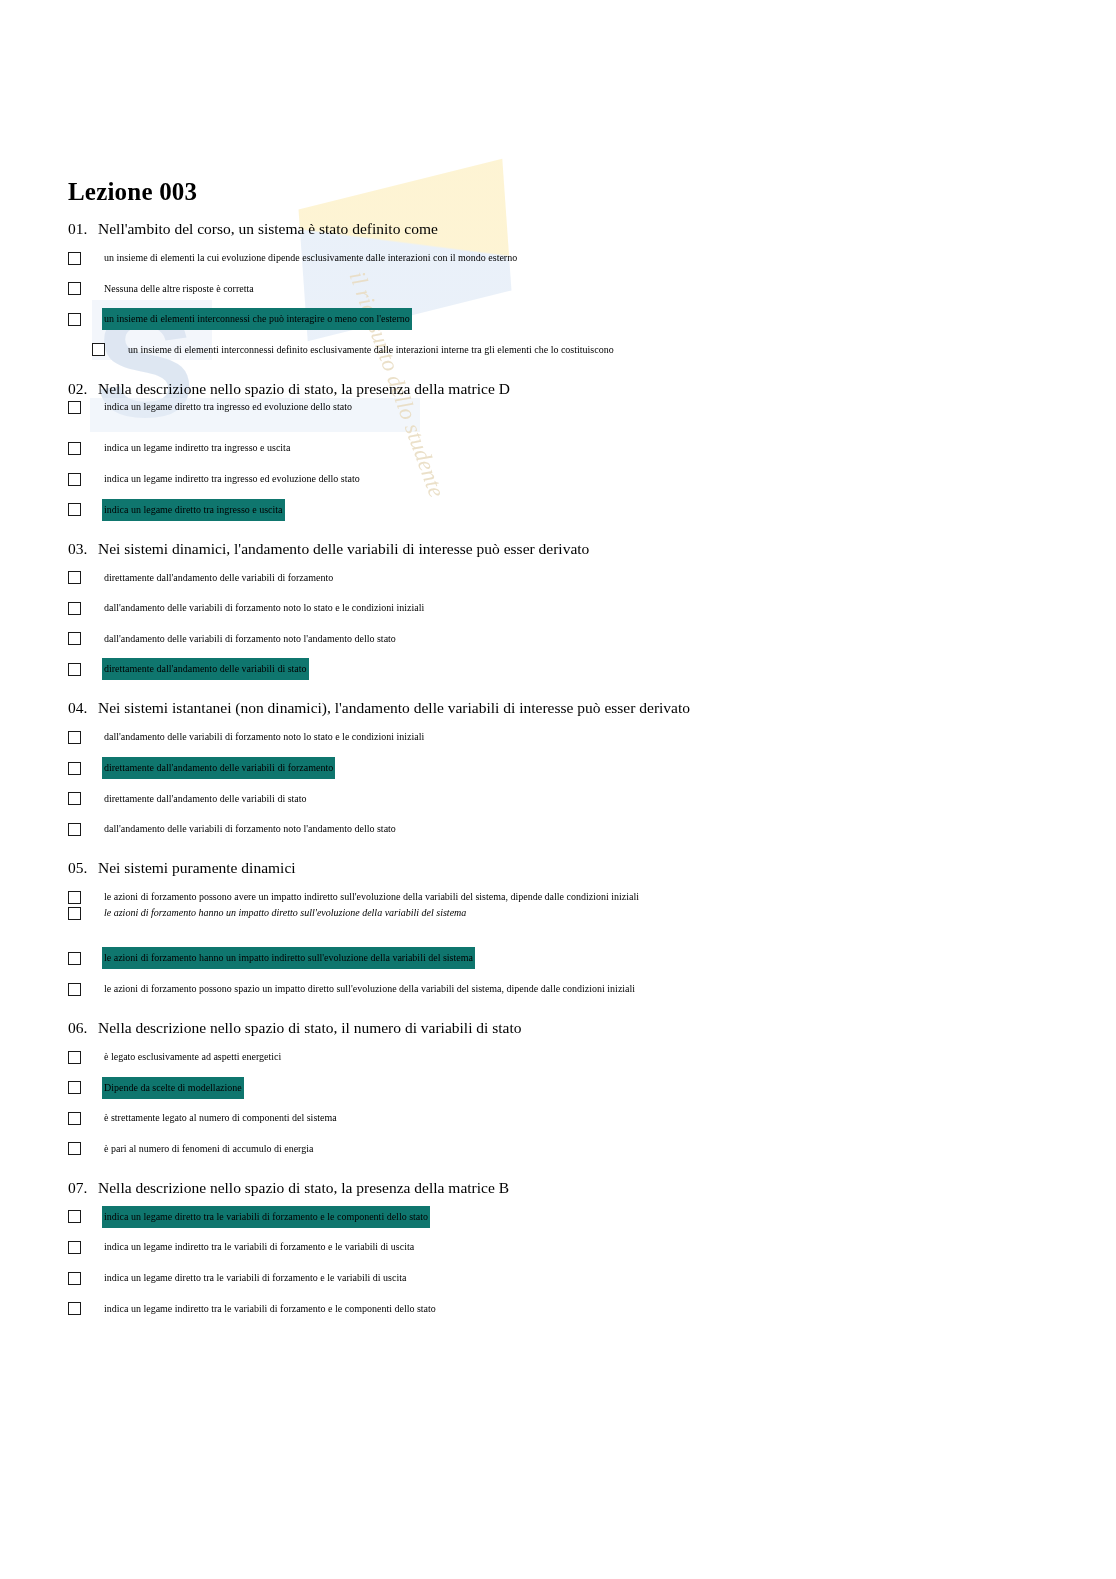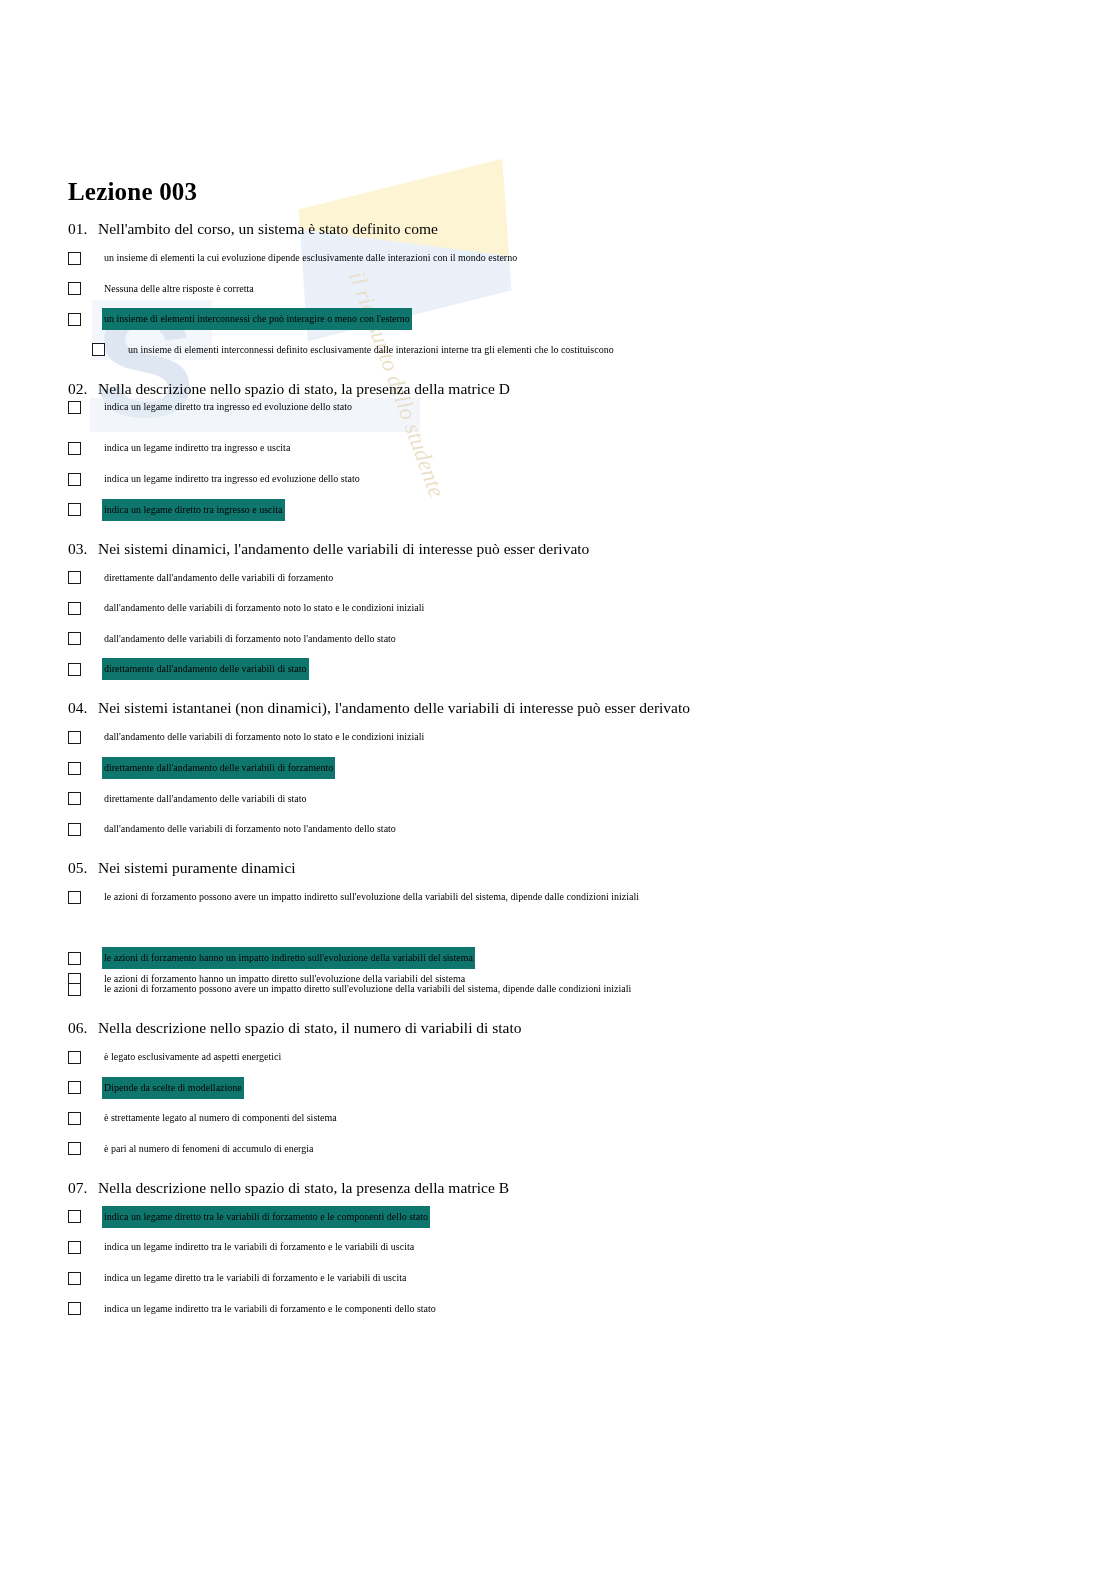--- a/index.html
+++ b/index.html
@@ -230,31 +230,31 @@
           <span class="checkbox"></span>
           <span class="answer-text">dall'andamento delle variabili di forzamento noto l'andamento dello stato</span>
         </div>
       </div>
       <div class="question-block">
         <div class="question-head" style="top: 859.2px;"><span class="q-num">05.</span><span>Nei sistemi puramente dinamici</span></div>
         <div class="answer-row" style="top: 887.2px;">
           <span class="checkbox"></span>
           <span class="answer-text">le azioni di forzamento possono avere un impatto indiretto sull'evoluzione della variabili del sistema, dipende dalle condizioni iniziali</span>
         </div>
-        <div class="answer-row" style="top: 969px;">
+        <div class="answer-row" style="top: 903px; font-style: italic;">
           <span class="checkbox"></span>
           <span class="answer-text">le azioni di forzamento hanno un impatto diretto sull'evoluzione della variabili del sistema</span>
         </div>
         <div class="answer-row correct" style="top: 948.4px; border-radius: 10px;">
           <span class="checkbox"></span>
           <span class="answer-text">le azioni di forzamento hanno un impatto indiretto sull'evoluzione della variabili del sistema</span>
         </div>
         <div class="answer-row" style="top: 979px;">
           <span class="checkbox"></span>
-          <span class="answer-text">le azioni di forzamento possono avere un impatto diretto sull'evoluzione della variabili del sistema, dipende dalle condizioni iniziali</span>
+          <span class="answer-text">le azioni di forzamento possono spazio un impatto diretto sull'evoluzione della variabili del sistema, dipende dalle condizioni iniziali</span>
         </div>
       </div>
       <div class="question-block">
         <div class="question-head" style="top: 1019px;"><span class="q-num">06.</span><span>Nella descrizione nello spazio di stato, il numero di variabili di stato</span></div>
         <div class="answer-row" style="top: 1047px;">
           <span class="checkbox"></span>
           <span class="answer-text">è legato esclusivamente ad aspetti energetici</span>
         </div>
         <div class="answer-row correct" style="top: 1077.6px;">
           <span class="checkbox"></span>

